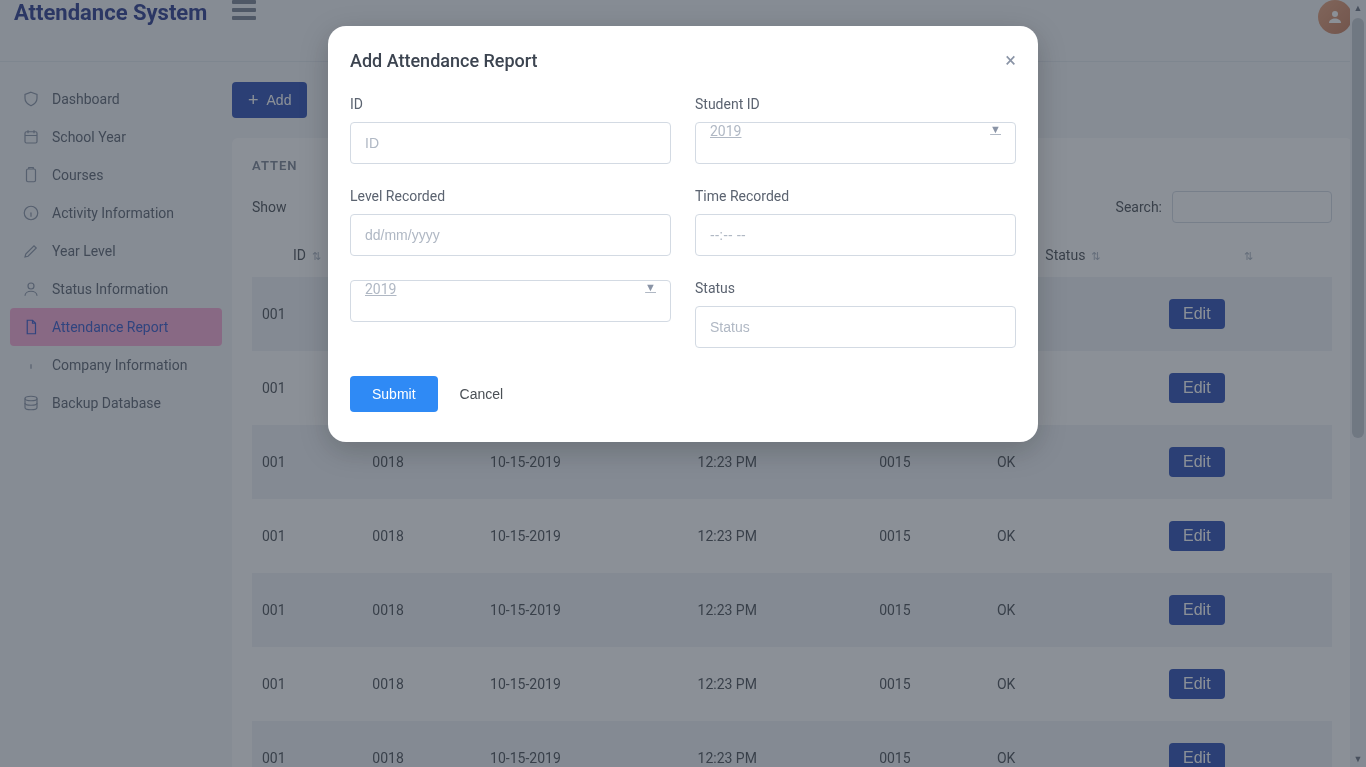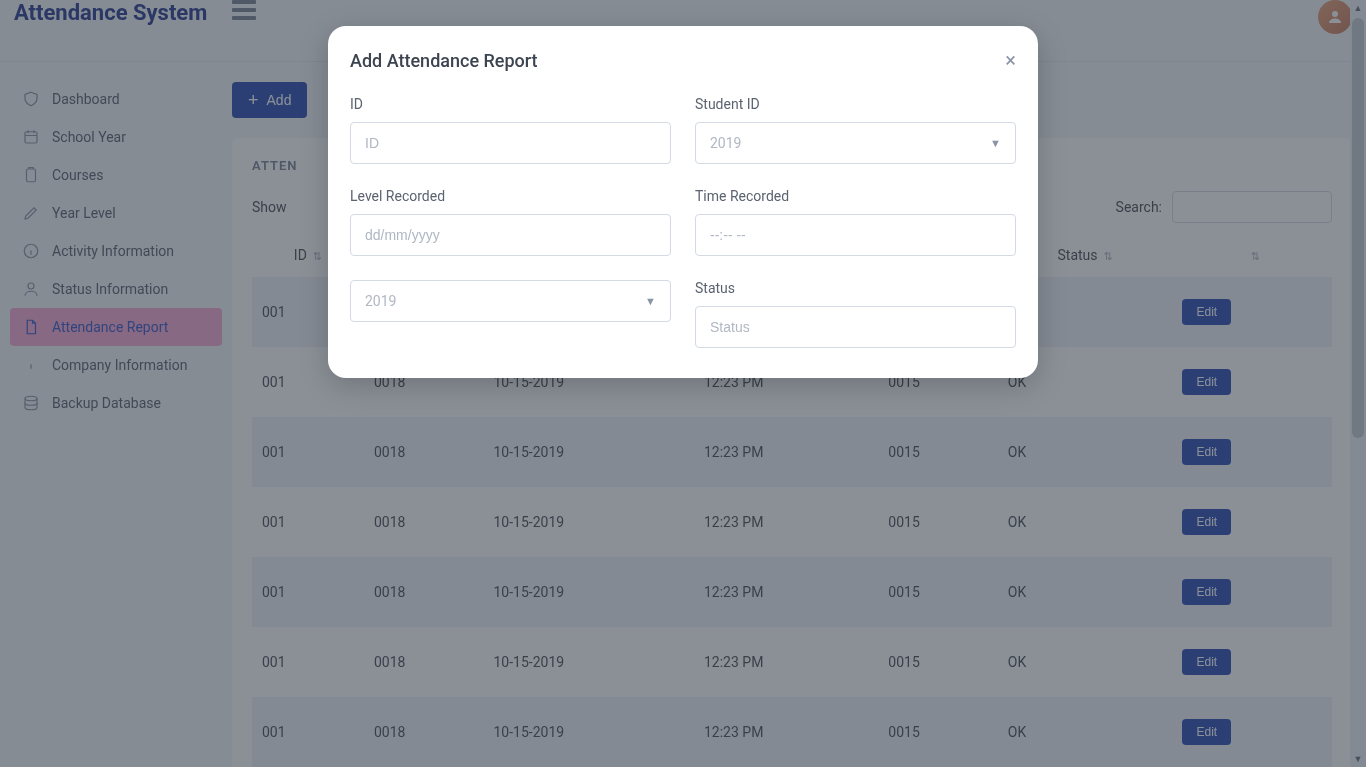--- a/index.html
+++ b/index.html
@@ -28,35 +28,35 @@
     .card-title { font-size:13px; letter-spacing:1px; color:#7b8392; font-weight:600; }
     .table-controls { display:flex; justify-content:space-between; align-items:center; margin:18px 0 10px; }
     .search-wrap { display:flex; align-items:center; gap:10px; }
     .search-wrap input { border:1px solid #d3dae3; height:32px; border-radius:4px; padding:0 10px; width:160px; }
 
     table { width:100%; border-collapse:collapse; }
     thead th { text-align:center; font-size:14px; padding:14px 10px; color:#4a4f55; font-weight:400; }
     thead th .sort { color:#aab3c0; font-size:11px; margin-left:6px; }
     tbody tr:nth-child(odd) { background:#eff2f6; }
     tbody td { padding:22px 10px; font-size:14px; }
-    .btn-edit { background:#2b4db3; color:#fff; border:none; border-radius:4px; padding:6px 14px; font-size:12px; cursor:pointer; }
+    .btn-edit { background:#2b4db3; color:#fff; border:none; border-radius:4px; padding:6px 14px; font-size:16px; cursor:pointer; }
 
     
     .overlay { position:absolute; inset:0; background:rgba(44,52,66,0.55); display:flex; justify-content:center; align-items:flex-start; }
     .modal { width:710px; background:#fff; border-radius:18px; margin-top:26px; padding:22px 22px 30px; box-shadow:0 8px 30px rgba(0,0,0,0.2); }
     .modal-header { display:flex; justify-content:space-between; align-items:center; }
     .modal-title { font-size:18px; font-weight:500; color:#3c4450; }
     .close-x { font-size:20px; color:#8a94a6; cursor:pointer; }
     .modal-body { display:grid; grid-template-columns:1fr 1fr; gap:24px 24px; margin-top:24px; }
     .form-group label { display:block; font-size:14px; color:#5b6370; margin-bottom:10px; }
     .form-control, .form-select {
       width:100%; height:42px; border:1px solid #d3dae3; border-radius:4px; padding:0 14px; font-size:14px; color:#4a4f55; background:#fff;
     }
     .form-control::placeholder { color:#b0b8c4; }
-    .form-select { display:flex; align-items:center; justify-content:space-between; color:#b0b8c4; }
+    .form-select { display:flex; align-items:flex-start; justify-content:space-between; color:#b0b8c4;text-decoration:underline; }
     .form-select .caret { color:#8a94a6; font-size:11px; }
     .modal-footer { margin-top:28px; display:flex; gap:22px; align-items:center; }
     .btn-submit { background:#2f8af5; color:#fff; border:none; border-radius:4px; padding:10px 22px; font-size:14px; cursor:pointer; }
     .btn-cancel { background:none; border:none; color:#4a4f55; font-size:14px; cursor:pointer; }
 
     
     .scrollbar-v { position:absolute; right:0; top:0; bottom:0; width:16px; background:#f0f2f5; }
     .scroll-arrow { height:16px; display:flex; align-items:center; justify-content:center; font-size:9px; color:#6a7280; }
     .scroll-thumb { position:absolute; right:2px; top:18px; width:12px; height:420px; background:#c3c9d1; border-radius:6px; }
 
@@ -105,33 +105,33 @@
           <svg viewBox="0 0 24 24" fill="none" stroke="currentColor" stroke-width="1.6">
             <rect x="6" y="4" width="12" height="17" rx="2"></rect>
             <path d="M9 4V2h6v2"></path>
           </svg>
         </span>
       <span>Courses</span>
     </div>
     <div class="nav-item">
       <span class="ic">
           <svg viewBox="0 0 24 24" fill="none" stroke="currentColor" stroke-width="1.6">
-            <path d="M4 20l4-1 11-11-3-3L5 16l-1 4z"></path>
-          </svg>
-        </span>
-      <span>Year Level</span>
-    </div>
-    <div class="nav-item">
-      <span class="ic">
-          <svg viewBox="0 0 24 24" fill="none" stroke="currentColor" stroke-width="1.6">
             <circle cx="12" cy="12" r="9"></circle>
             <path d="M12 8h.01M11 12h1v5"></path>
           </svg>
         </span>
       <span>Activity Information</span>
+    </div>
+    <div class="nav-item">
+      <span class="ic">
+          <svg viewBox="0 0 24 24" fill="none" stroke="currentColor" stroke-width="1.6">
+            <path d="M4 20l4-1 11-11-3-3L5 16l-1 4z"></path>
+          </svg>
+        </span>
+      <span>Year Level</span>
     </div>
     <div class="nav-item">
       <span class="ic">
           <svg viewBox="0 0 24 24" fill="none" stroke="currentColor" stroke-width="1.6">
             <circle cx="12" cy="8" r="4"></circle>
             <path d="M4 21c0-4 4-6 8-6s8 2 8 6"></path>
           </svg>
         </span>
       <span>Status Information</span>
     </div>
@@ -297,14 +297,18 @@
         <div class="form-select">
           <span>2019</span>
           <span class="caret">▼</span>
         </div>
       </div>
       <div class="form-group">
         <label>Status</label>
         <input class="form-control" type="text" placeholder="Status" style="">
       </div>
     </div>
+    <div class="modal-footer">
+      <button class="btn-submit">Submit</button>
+      <button class="btn-cancel">Cancel</button>
+    </div>
   </div>
 </div>
 
 </body></html>

